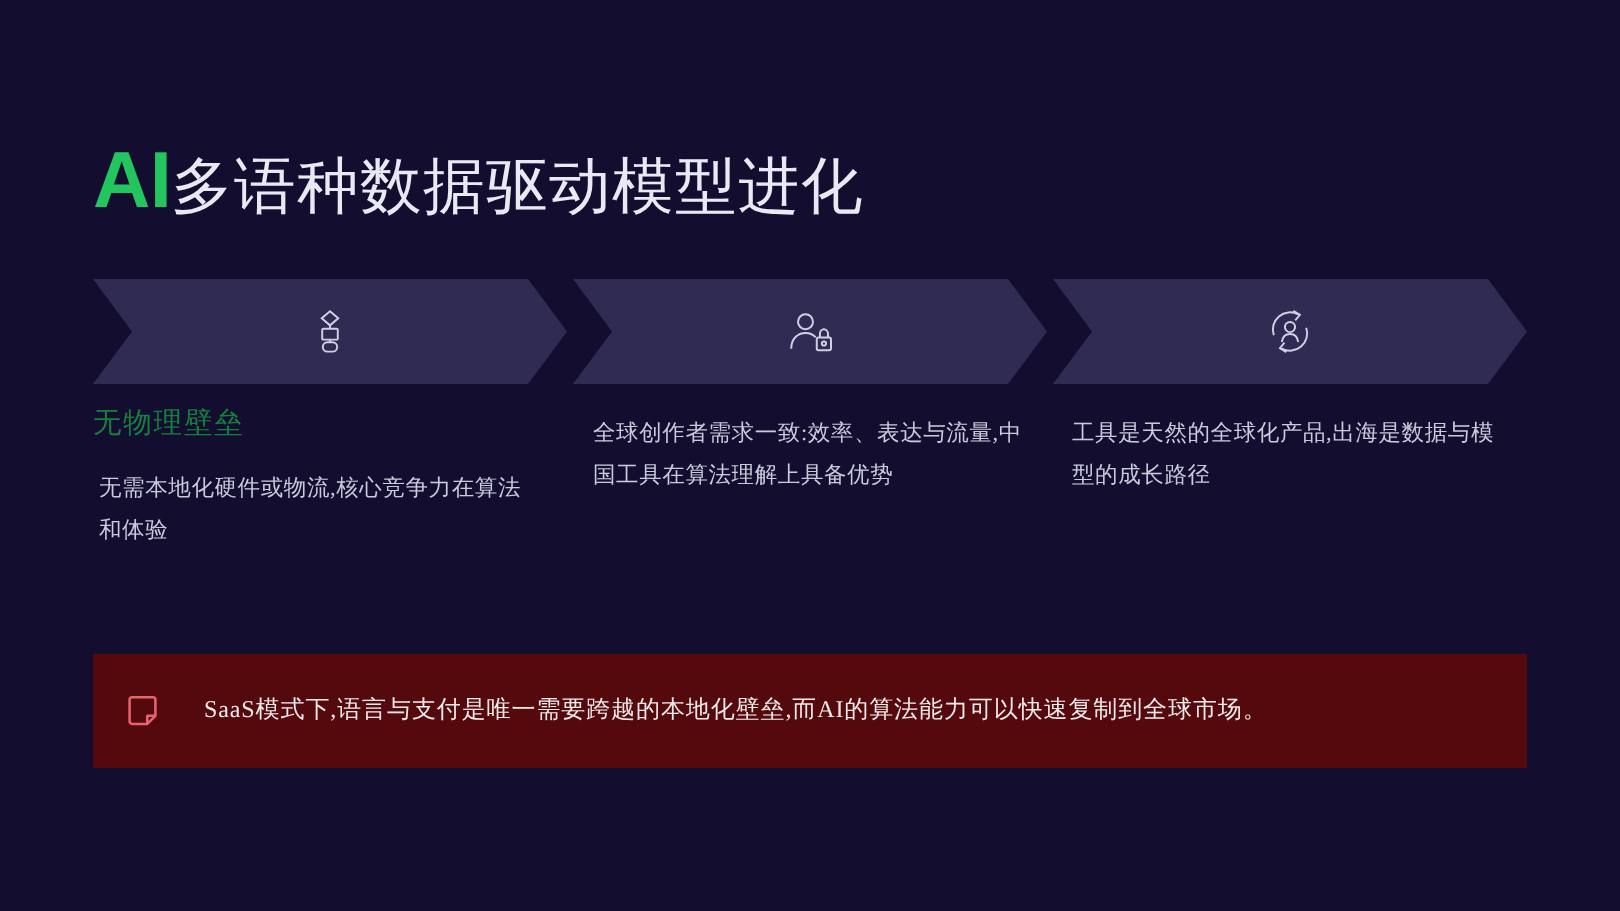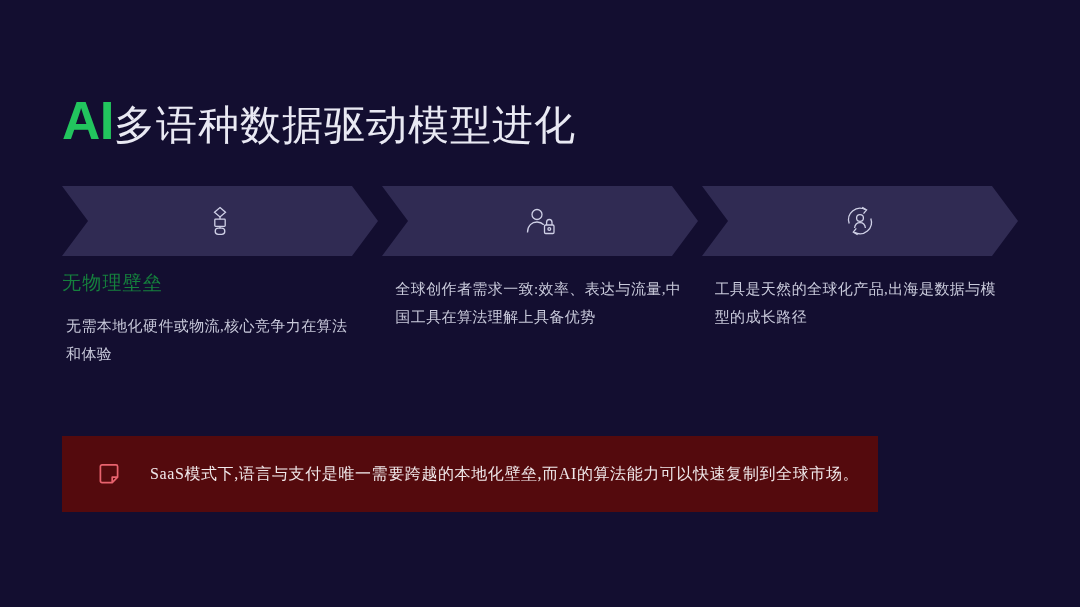--- a/index.html
+++ b/index.html
@@ -101,27 +101,27 @@
     line-height: 1.85;
     letter-spacing: 0.4px;
     margin: 4px;
   }
 
   
   .callout {
     position: absolute;
     left: 62px;
     top: 436px;
-    width: 816px;
+    width: 956px;
     height: 76px;
     background: #540a0d;
     display: flex;
     align-items: center;
     box-sizing: border-box;
-    padding-left: 36px;
+    padding-left: 22px;
   }
   .callout-icon {
     width: 22px;
     height: 22px;
     flex: 0 0 22px;
     margin-right: 30px;
   }
   .callout-icon svg { display: block; width: 22px; height: 22px; }
   .callout-text {
     font-family: "Liberation Serif", "DejaVu Serif", serif;

